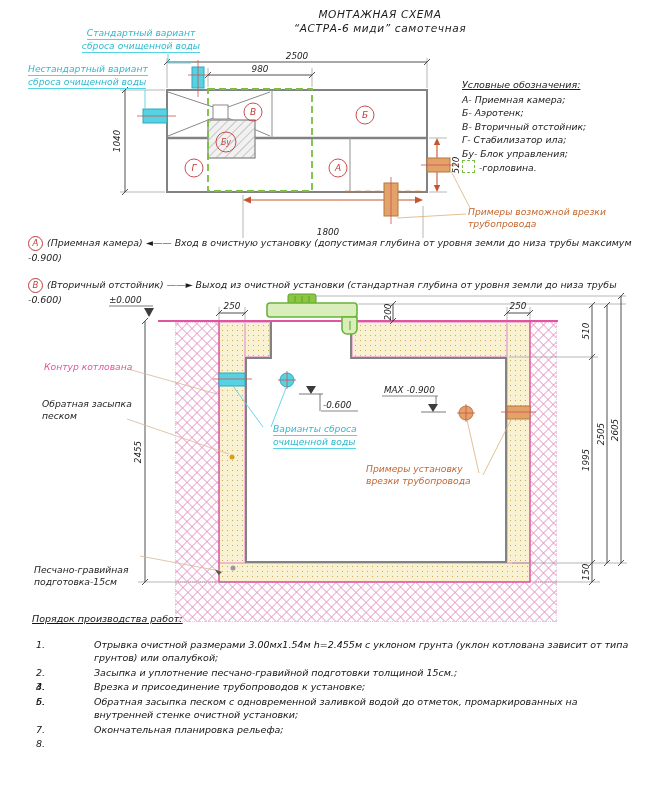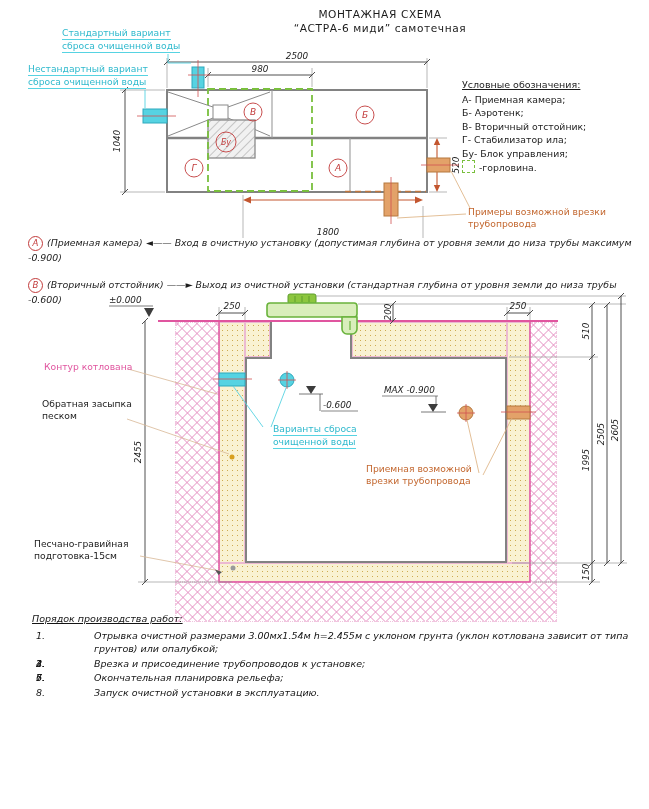--- a/index.html
+++ b/index.html
@@ -10,38 +10,38 @@
     background-image:
       repeating-linear-gradient(45deg, rgba(228,142,193,.50) 0 1.4px, transparent 1.4px 7px),
       repeating-linear-gradient(-45deg, rgba(228,142,193,.50) 0 1.4px, transparent 1.4px 7px);
     border:1px dotted #f0c3de;}
   .sand{background-color:#f9f2d2;
     background-image:radial-gradient(#cdab52 0.8px, transparent 1px);
     background-size:5px 5px;border:1px solid #ecb9d2;}
   .tankbody{background:#fff;border:2px solid #828282;}
   .tankneck{background:#fff;border-left:2px solid #828282;border-right:2px solid #828282;}
   svg.overlay{position:absolute;left:0;top:0;z-index:2;pointer-events:none;}
-  .lbl{position:absolute;z-index:3;font-size:9.2px;line-height:12px;
+  .lbl{position:absolute;z-index:3;font-style:italic;font-size:9.2px;line-height:12px;
        color:#1c1c1c;white-space:nowrap;}
   .cyan{color:#2fb9cd;}
   .cyan .ul{display:inline-block;border-bottom:1px solid #56d3e2;}
   .pink{color:#e0559f;}
   .orange{color:#c3672f;}
   .title{font-size:10.6px;letter-spacing:.6px;text-align:center;width:260px;}
   .legend-title{text-decoration:underline;font-size:9.5px;margin-bottom:2px;}
   .legend-row{font-size:9.3px;line-height:13.4px;}
   .neck-icon{display:inline-block;width:11px;height:11px;border:1.6px dashed #79bf3d;
              vertical-align:-2px;margin-right:4px;}
   .callout{position:absolute;z-index:3;width:606px;font-style:italic;font-size:9.4px;
            line-height:13.5px;color:#1c1c1c;white-space:normal;}
   .cmark{display:inline-block;width:13px;height:13px;border:1px solid #c23b3b;border-radius:50%;
          color:#c23b3b;font-size:8.6px;text-align:center;line-height:13px;margin-right:4px;}
   .proc{position:absolute;z-index:3;width:604px;font-style:italic;font-size:9.5px;
         line-height:13.5px;color:#141414;}
-  .proc-title{text-decoration:underline;margin-bottom:3px;}
+  .proc-title{text-decoration:underline;margin-bottom:12px;}
   .prow{position:relative;padding-left:62px;margin-bottom:1px;}
   .pnum{position:absolute;left:4px;top:0;}
   .sdim{font:italic 8.8px "DejaVu Sans",sans-serif;fill:#1c1c1c;}
   .rlbl{font:italic 9px "DejaVu Sans",sans-serif;fill:#c23b3b;}
 </style>
 </head>
 <body>
 
 <div id="sheet">
 
@@ -260,21 +260,21 @@
       <line x1="140" y1="556" x2="220" y2="571"></line>
     </g>
     <circle cx="232" cy="457" r="2.5" fill="#d8a020"></circle>
     <circle cx="233" cy="568" r="2.5" fill="#9a9a9a"></circle>
     <path d="M222,572 l-7,-2.5 l3.5,5.5 Z" fill="#555"></path>
   </svg>
 
   <div class="lbl title" style="left:250px;top:8px;">МОНТАЖНАЯ СХЕМА</div>
   <div class="lbl title" style="left:250px;top:22px;">“АСТРА-6 миди” самотечная</div>
 
-  <div class="lbl cyan" style="left:62px;top:27px;width:158px;text-align:left;">
+  <div class="lbl cyan" style="left:62px;top:27px;width:158px;text-align:center;">
     <span class="ul">Стандартный вариант</span><br>
     <span class="ul">сброса очищенной воды</span>
   </div>
   <div class="lbl cyan" style="left:28px;top:63px;width:140px;">
     <span class="ul">Нестандартный вариант</span><br>
     <span class="ul">сброса очищенной воды</span>
   </div>
 
   <div class="lbl orange" style="left:468px;top:206px;width:150px;">
     <span>Примеры возможной врезки</span><br>
@@ -307,33 +307,33 @@
   <div class="lbl pink" style="left:44px;top:361px;">Контур котлована</div>
   <div class="lbl cyan" style="left:273px;top:423px;">
     <span class="ul">Варианты сброса</span><br>
     <span class="ul">очищенной воды</span>
   </div>
   <div class="lbl" style="left:42px;top:398px;">
     <span>Обратная засыпка</span><br>
     <span>песком</span>
   </div>
   <div class="lbl orange" style="left:366px;top:463px;">
-    <span>Приемная возможной</span><br>
+    <span>Примеры установку</span><br>
     <span>врезки трубопровода</span>
   </div>
-  <div class="lbl" style="left:34px;top:538px;">
+  <div class="lbl" style="left:34px;top:564px;">
     <span>Песчано-гравийная</span><br>
     <span>подготовка-15см</span>
   </div>
 
   <div class="proc" style="left:32px;top:612px;">
     <div class="proc-title">Порядок производства работ:</div>
     <div class="prow"><span class="pnum">1.</span><span>Отрывка очистной размерами 3.00мх1.54м h=2.455м с уклоном грунта (уклон котлована зависит от типа грунтов) или опалубкой;</span></div>
-    <div class="prow"><span class="pnum">2.</span></div>
+    <div class="prow"><span class="pnum">2.</span><span>Засыпка и уплотнение песчано-гравийной подготовки толщиной 15см.;</span></div>
     <div class="prow"><span class="pnum">3.</span></div>
     <div class="prow"><span class="pnum">4.</span><span>Врезка и присоединение трубопроводов к установке;</span></div>
     <div class="prow"><span class="pnum">5.</span></div>
-    <div class="prow"><span class="pnum">6.</span></div>
+    <div class="prow"><span class="pnum">6.</span><span>Обратная засыпка песком с одновременной заливкой водой до отметок, промаркированных на внутренней стенке очистной установки;</span></div>
     <div class="prow"><span class="pnum">7.</span><span>Окончательная планировка рельефа;</span></div>
-    <div class="prow"><span class="pnum">8.</span><span>Запуск очистной установки в эксплуатацию.</span></div>
+    <div class="prow"><span class="pnum">8.</span></div>
   </div>
 
 </div>
 
 </body></html>

